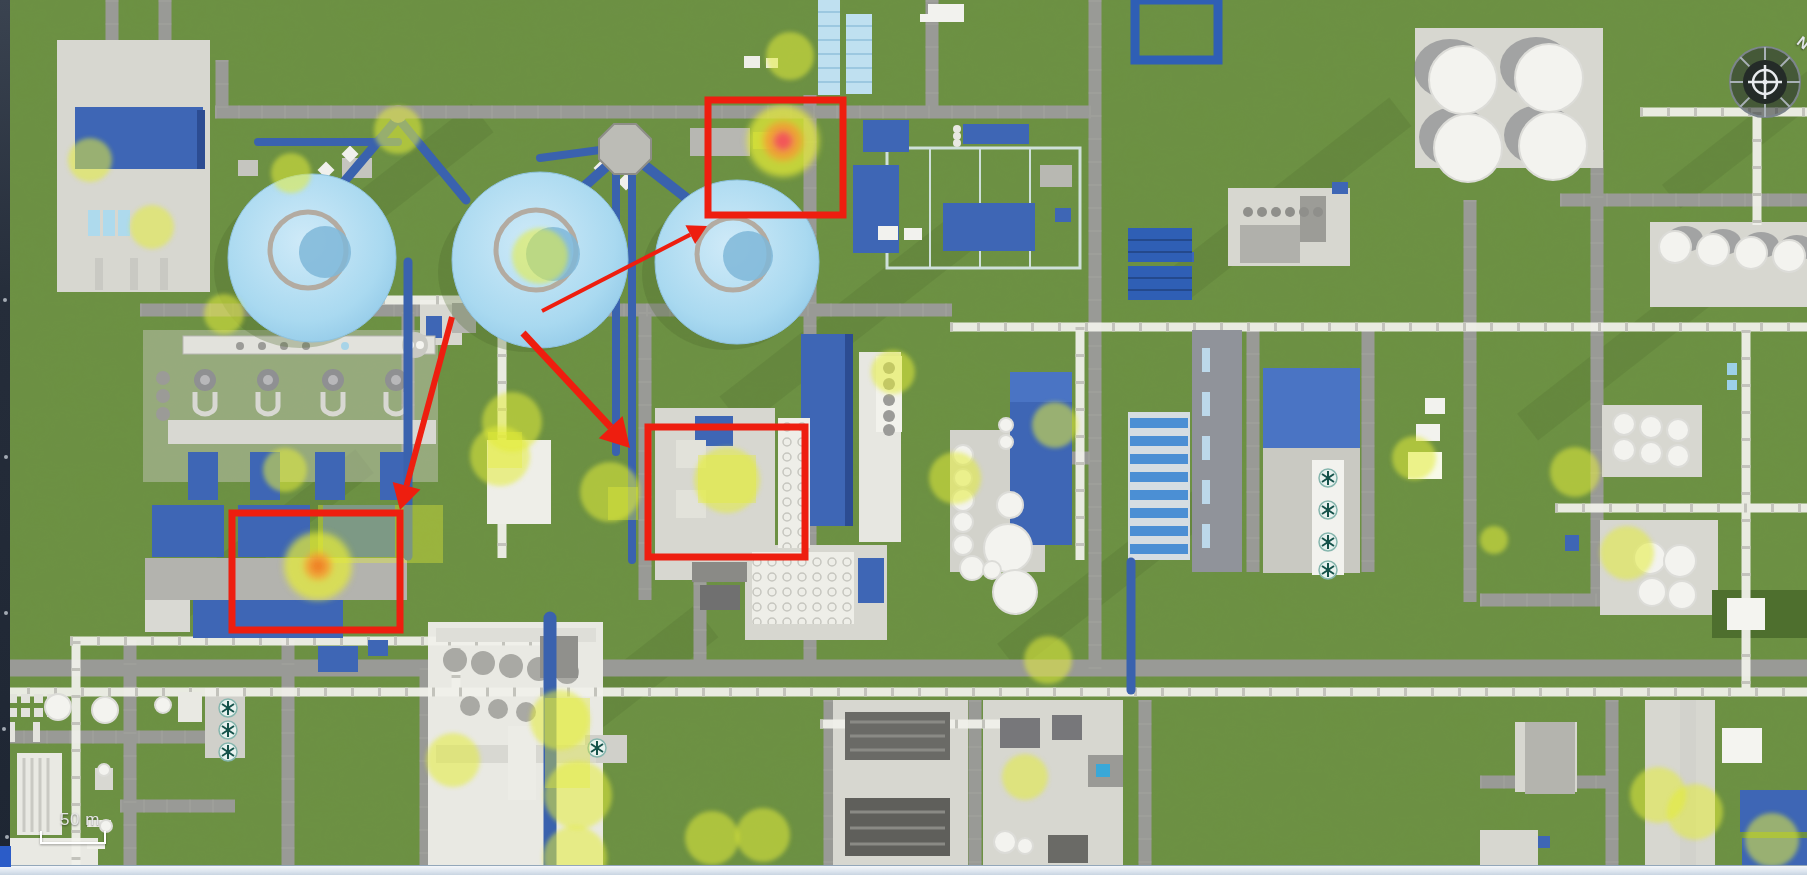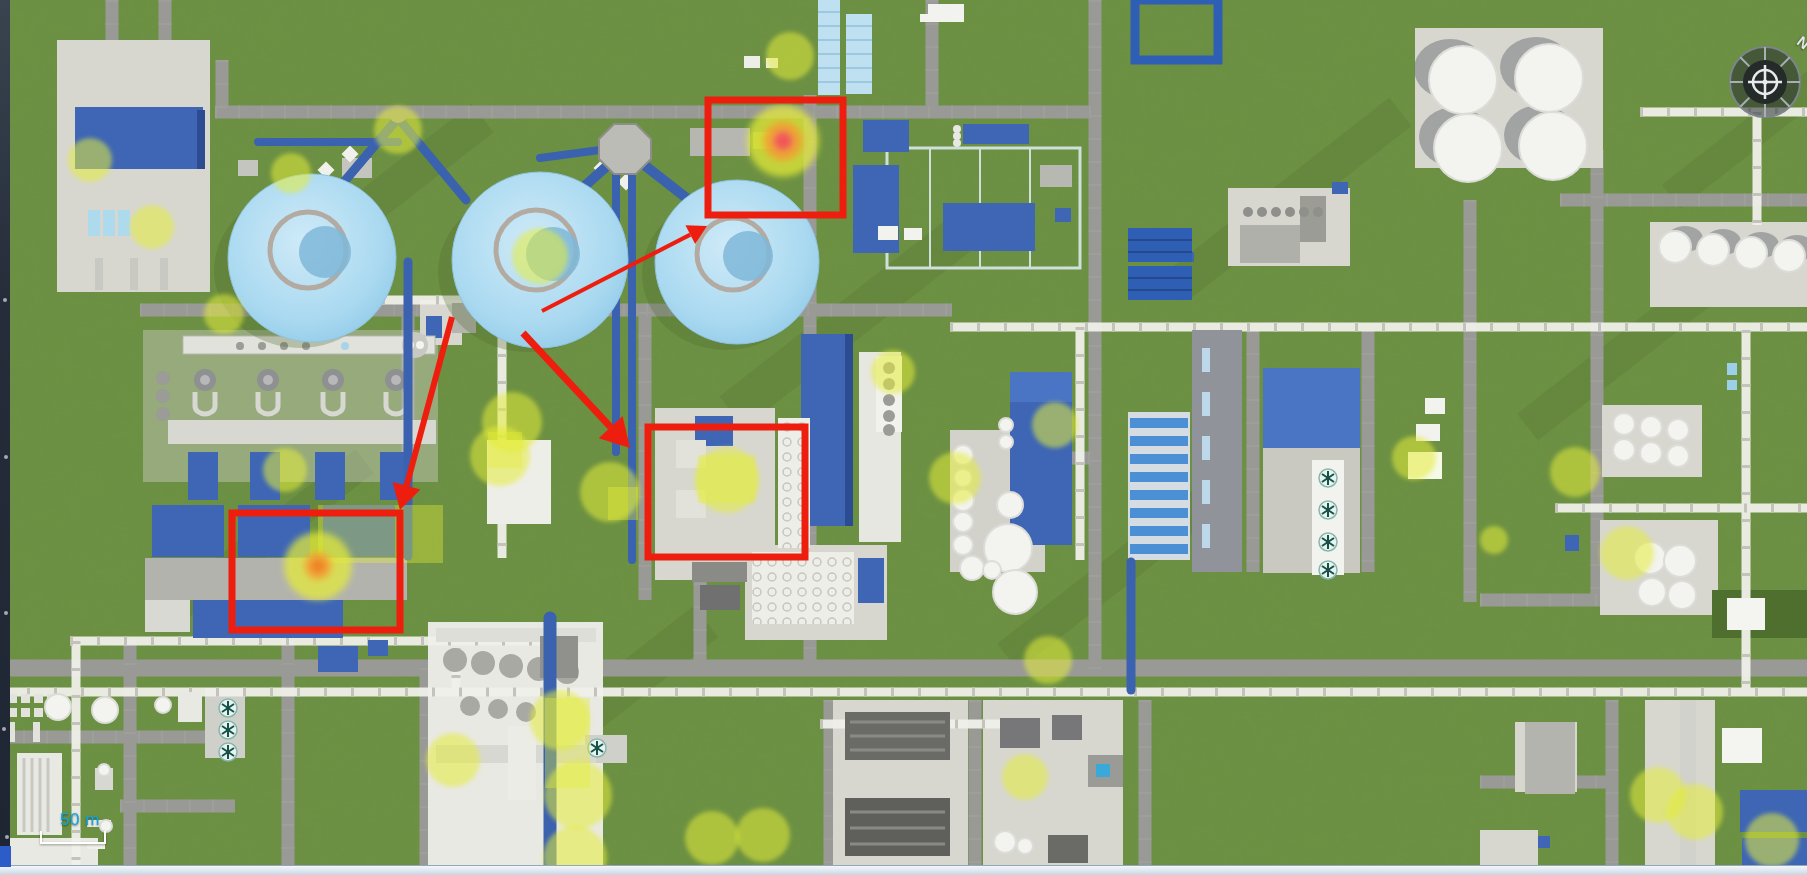--- a/index.html
+++ b/index.html
@@ -8,21 +8,21 @@
   #map{position:absolute;left:0;top:0;display:block;}
   .bg-strip{position:absolute;left:0;top:0;width:10px;height:866px;z-index:4;
             background:linear-gradient(180deg,#3a4350 0%,#252d3a 35%,#1e2633 100%);}
   .bg-strip .star{position:absolute;width:4px;height:4px;border-radius:50%;
                   background:#cfd6dd;opacity:.75;}
   .bottom-bar{position:absolute;left:0;top:865px;width:1807px;height:10px;z-index:5;
               background:linear-gradient(180deg,#f4f7fa 0%,#dbe4ee 55%,#c3d0de 100%);
               border-top:1px solid #93a7ba;}
   .corner-chip{position:absolute;left:0;top:846px;width:11px;height:21px;
                background:#2b5cc8;z-index:6;}
-  .scalebar{position:absolute;left:40px;top:810px;z-index:3;color:#0ea5e9;}
+  .scalebar{position:absolute;left:40px;top:810px;z-index:3;color:#e5e5e5;}
   .scalebar-label{font-size:17px;letter-spacing:.5px;margin-left:20px;
                   text-shadow:0 1px 2px rgba(0,0,0,.5);}
   .scalebar-line{width:62px;height:11px;border-left:2px solid #fff;
                  border-right:2px solid #fff;border-bottom:2px solid #fff;margin-top:1px;
                  filter:drop-shadow(0 1px 1px rgba(0,0,0,.35));}
   .compass{position:absolute;left:1726px;top:43px;width:78px;height:78px;z-index:3;}
   .compass .north{position:absolute;right:-5px;top:-9px;font-weight:bold;font-size:15px;
                   color:#e3e7ea;transform:rotate(38deg);text-shadow:0 1px 2px rgba(0,0,0,.6);}
 </style>
 </head>

